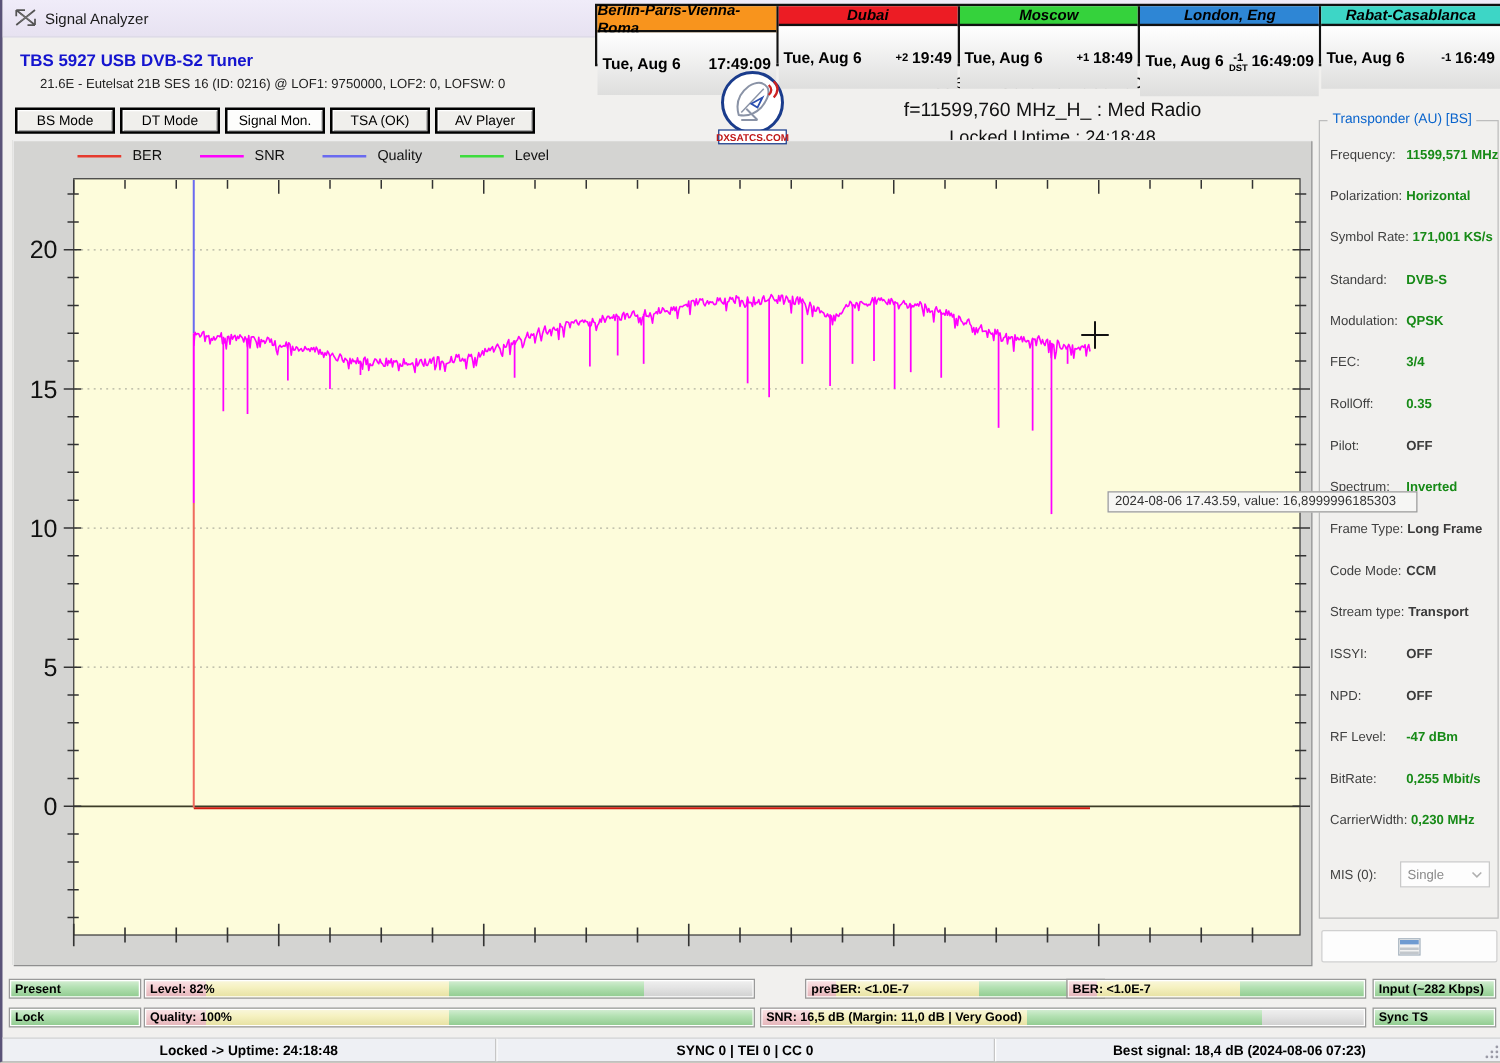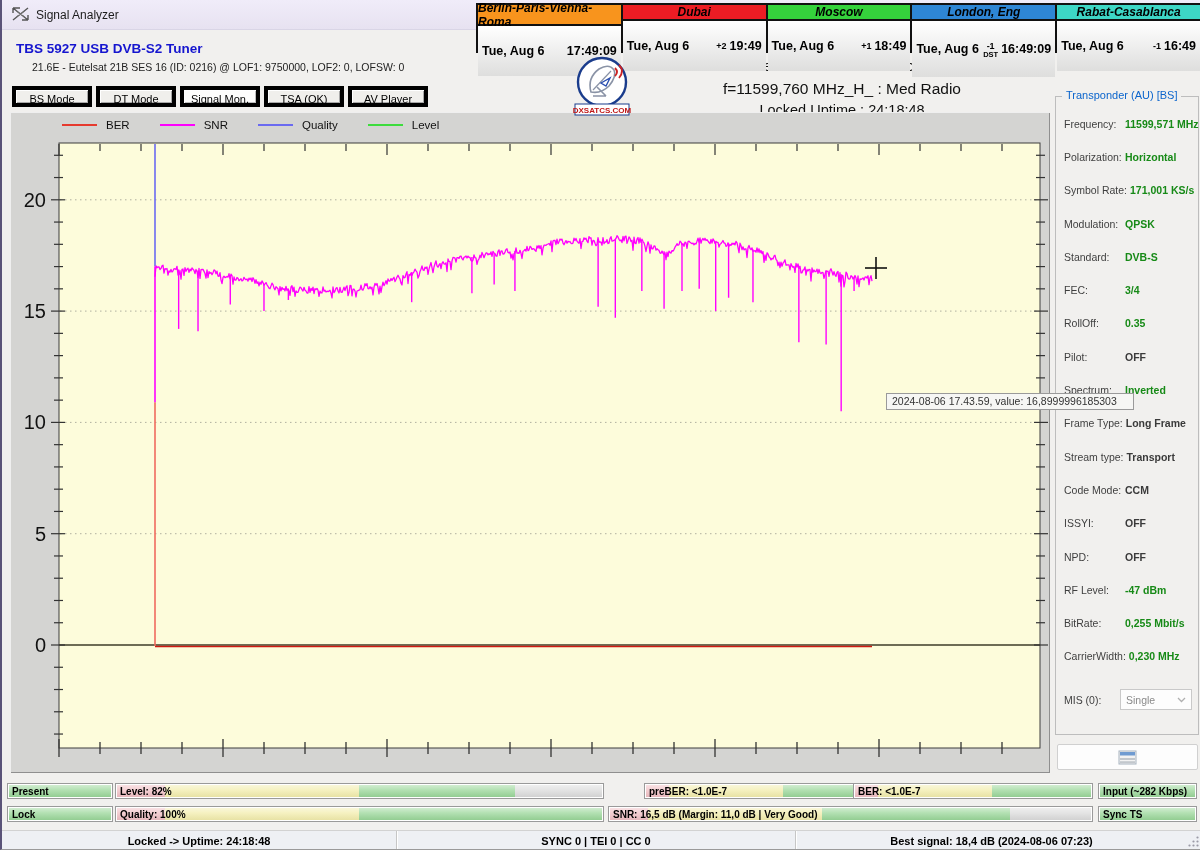--- a/index.html
+++ b/index.html
@@ -46,21 +46,21 @@
   .freq-line  { position:absolute; left:560px; top:80px;  width:560px; text-align:center; font-size:15.5px; color:#111; }
   .uptime-line{ position:absolute; left:560px; top:102px; width:560px; text-align:center; font-size:14.5px; color:#111; }
   
   .logo { position:absolute; left:571px; top:56px; width:58px; height:62px; z-index:30; }
   
   .sig { position:absolute; left:1158px; top:52px; }
   
   .tabs { position:absolute; left:10px; top:86px; display:flex; gap:4px; }
   .tab {
     width:80px; height:21px; font-size:11px; color:#000; text-align:center; line-height:19px;
-    background:#f0efec; border:4px solid #000000;
+    background:#f0efec; border:2px solid #000000;
     box-shadow:inset 1px 1px 0 #ffffff, inset -1px -1px 0 #a8a8a8;
     cursor:pointer; white-space:nowrap;
   }
   .tab.active { background:#fdfdfc; box-shadow:inset 1px 1px 0 #ffffff, inset -1px -1px 0 #bdbdbd; }
   
   .chart-panel {
     position:absolute; left:8px; top:112px; width:1039px; height:660px;
     background:#d4d4d2;
     box-shadow:inset 1px 1px 0 #efefef, 1px 1px 0 #8f8f8f;
   }
@@ -387,54 +387,54 @@
       </div>
       <div class="tp-row">
         <span class="tl">Polarization:</span>
         <span class="tv" style="color:#178a17">Horizontal</span>
       </div>
       <div class="tp-row">
         <span class="tl">Symbol Rate:</span>
         <span class="tv" style="color:#178a17">171,001 KS/s</span>
       </div>
       <div class="tp-row">
+        <span class="tl">Standard:</span>
+        <span class="tv" style="color:#178a17">DVB-S</span>
+      </div>
+      <div class="tp-row">
         <span class="tl">Modulation:</span>
         <span class="tv" style="color:#178a17">QPSK</span>
       </div>
       <div class="tp-row">
-        <span class="tl">Standard:</span>
-        <span class="tv" style="color:#178a17">DVB-S</span>
-      </div>
-      <div class="tp-row">
         <span class="tl">FEC:</span>
         <span class="tv" style="color:#178a17">3/4</span>
       </div>
       <div class="tp-row">
         <span class="tl">RollOff:</span>
         <span class="tv" style="color:#178a17">0.35</span>
       </div>
       <div class="tp-row">
         <span class="tl">Pilot:</span>
         <span class="tv" style="color:#3a3a3a">OFF</span>
       </div>
       <div class="tp-row">
         <span class="tl">Spectrum:</span>
         <span class="tv" style="color:#178a17">Inverted</span>
       </div>
       <div class="tp-row">
         <span class="tl">Frame Type:</span>
         <span class="tv" style="color:#3a3a3a">Long Frame</span>
       </div>
       <div class="tp-row">
+        <span class="tl">Code Mode:</span>
+        <span class="tv" style="color:#3a3a3a">CCM</span>
+      </div>
+      <div class="tp-row">
         <span class="tl">Stream type:</span>
         <span class="tv" style="color:#3a3a3a">Transport</span>
-      </div>
-      <div class="tp-row">
-        <span class="tl">Code Mode:</span>
-        <span class="tv" style="color:#3a3a3a">CCM</span>
       </div>
       <div class="tp-row">
         <span class="tl">ISSYI:</span>
         <span class="tv" style="color:#3a3a3a">OFF</span>
       </div>
       <div class="tp-row">
         <span class="tl">NPD:</span>
         <span class="tv" style="color:#3a3a3a">OFF</span>
       </div>
       <div class="tp-row">

